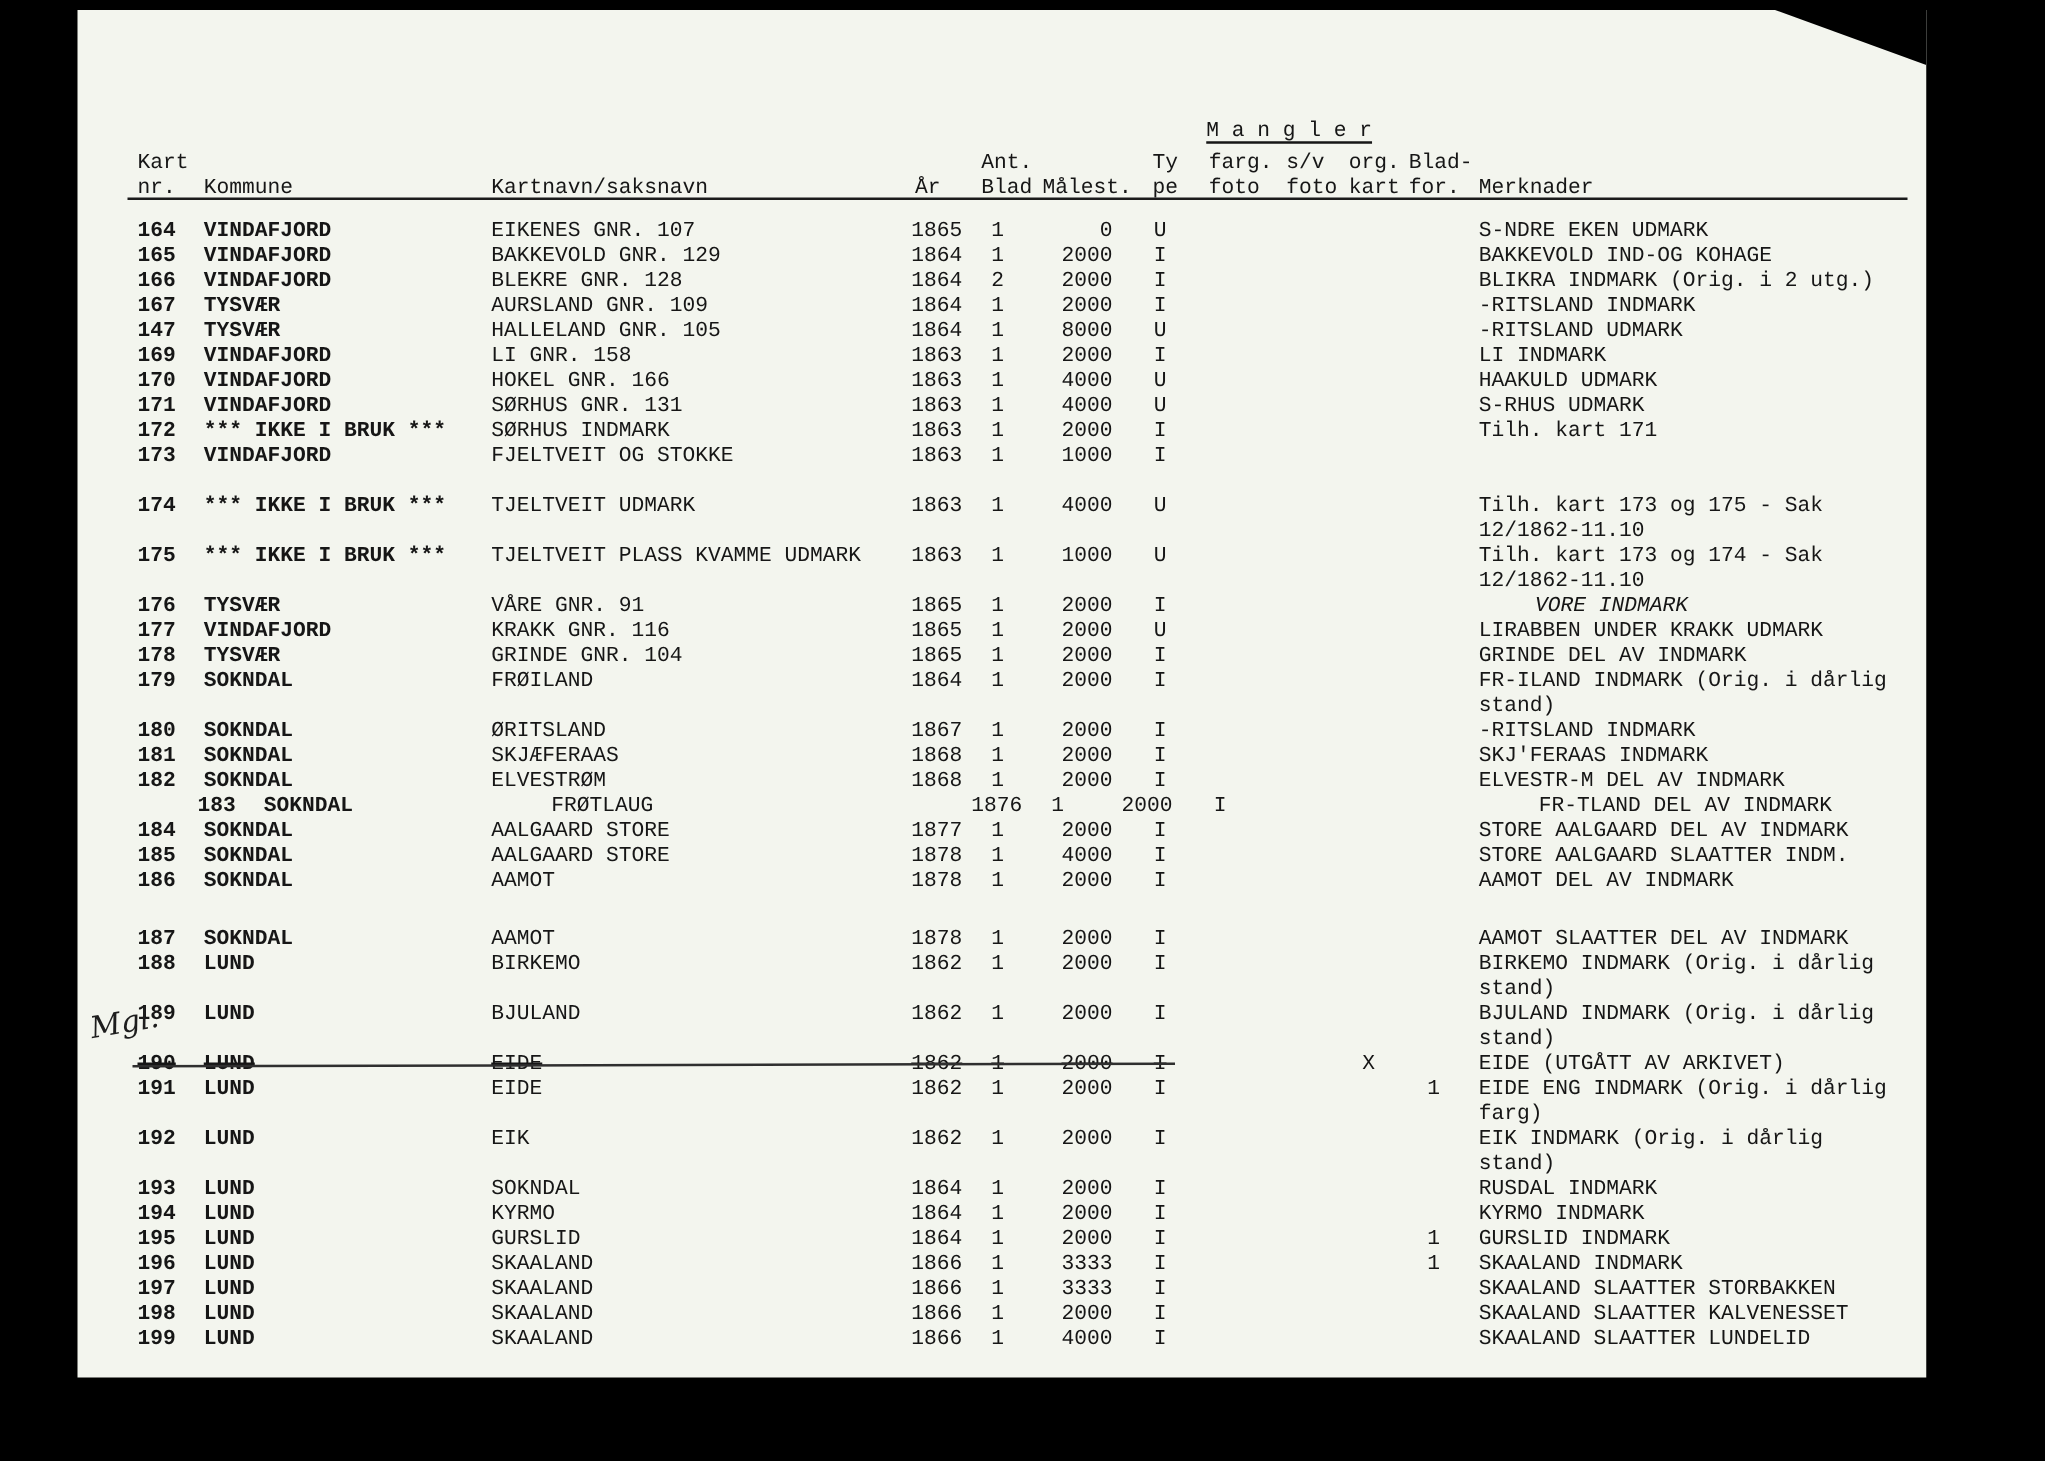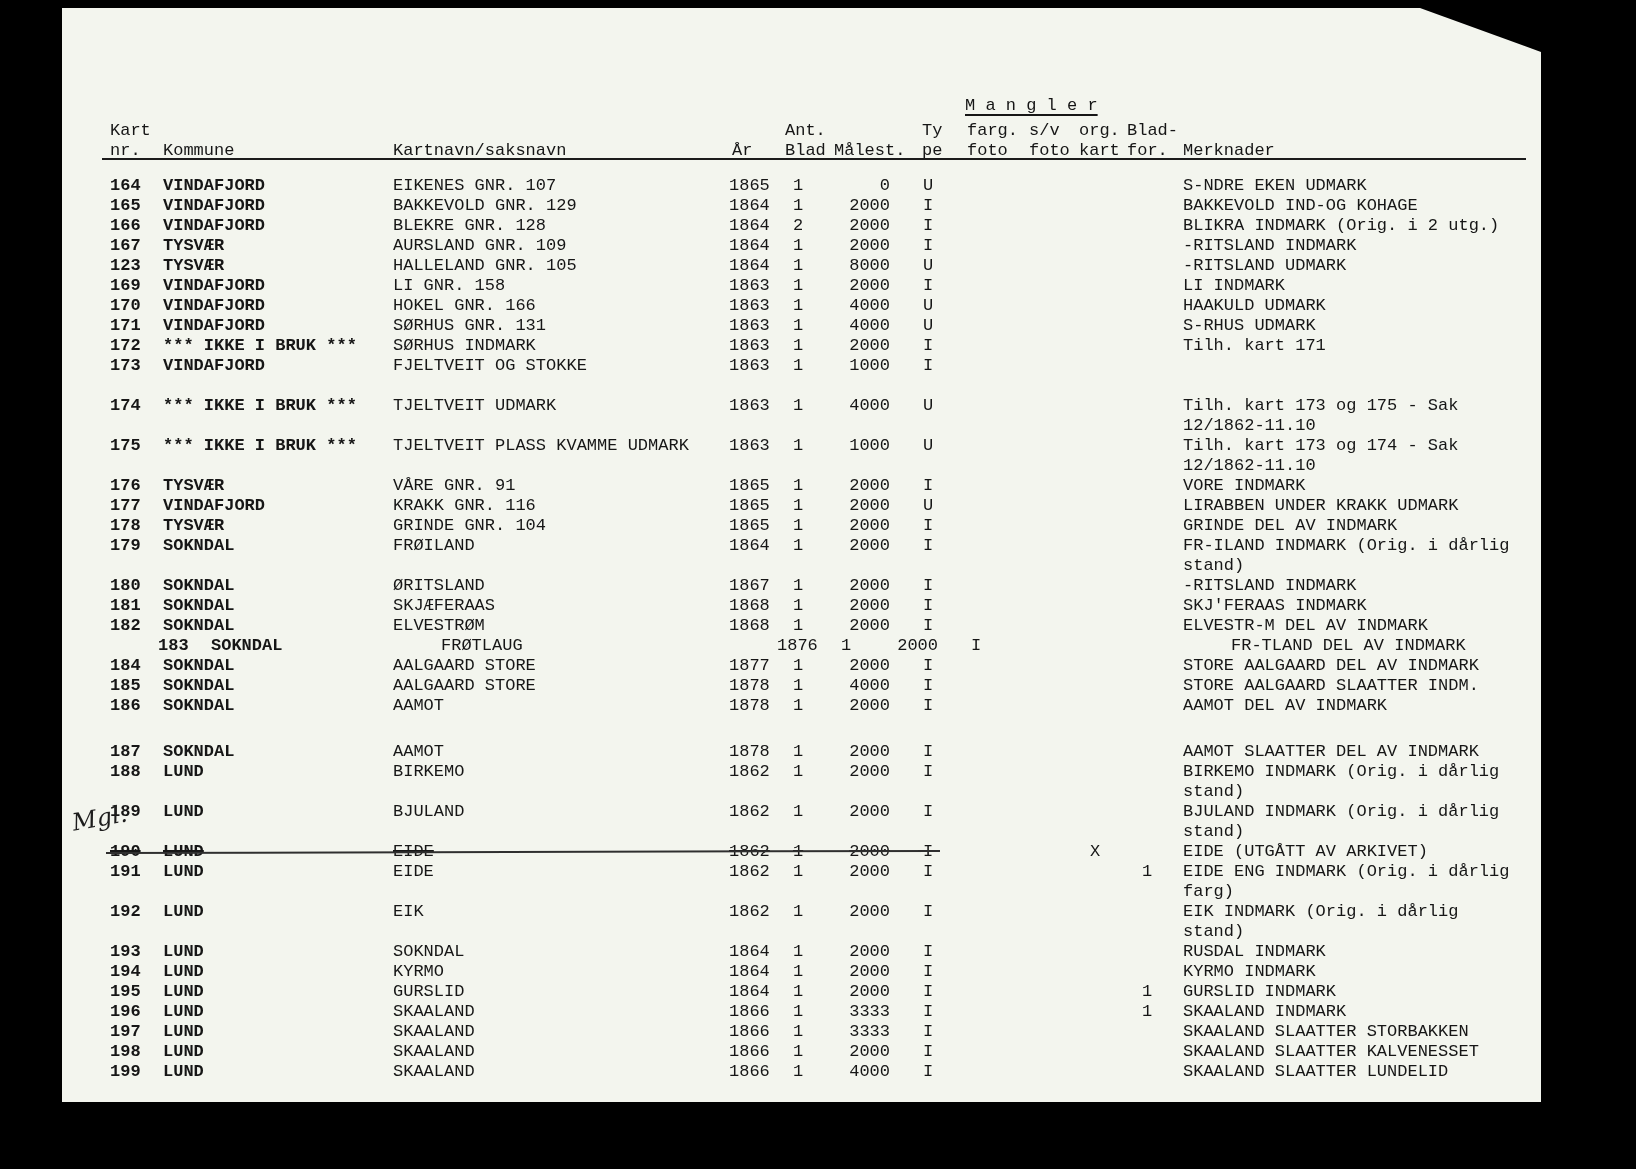--- a/index.html
+++ b/index.html
@@ -145,21 +145,21 @@
         <span class="cell bold" style="left: 48px; width: 48px;">167</span>
         <span class="cell bold" style="left: 101px; width: 228px;">TYSVÆR</span>
         <span class="cell" style="left: 331px; width: 334px;">AURSLAND GNR. 109</span>
         <span class="cell" style="left: 667px; width: 48px;">1864</span>
         <span class="cell" style="left: 731px; width: 30px;">1</span>
         <span class="cell" style="left: 766px; width: 62px; text-align: right;">2000</span>
         <span class="cell" style="left: 861px; width: 28px;">I</span>
         <span class="cell" style="left: 1121px; width: 380px;">-RITSLAND INDMARK</span>
       </div>
       <div class="trow" style="height: 20px;">
-        <span class="cell bold" style="left: 48px; width: 48px;">123</span>
+        <span class="cell bold" style="left: 48px; width: 48px;">147</span>
         <span class="cell bold" style="left: 101px; width: 228px;">TYSVÆR</span>
         <span class="cell" style="left: 331px; width: 334px;">HALLELAND GNR. 105</span>
         <span class="cell" style="left: 667px; width: 48px;">1864</span>
         <span class="cell" style="left: 731px; width: 30px;">1</span>
         <span class="cell" style="left: 766px; width: 62px; text-align: right;">8000</span>
         <span class="cell" style="left: 861px; width: 28px;">U</span>
         <span class="cell" style="left: 1121px; width: 380px;">-RITSLAND UDMARK</span>
       </div>
       <div class="trow" style="height: 20px;">
         <span class="cell bold" style="left: 48px; width: 48px;">169</span>
@@ -233,21 +233,21 @@
 12/1862-11.10</span>
       </div>
       <div class="trow" style="height: 20px;">
         <span class="cell bold" style="left: 48px; width: 48px;">176</span>
         <span class="cell bold" style="left: 101px; width: 228px;">TYSVÆR</span>
         <span class="cell" style="left: 331px; width: 334px;">VÅRE GNR. 91</span>
         <span class="cell" style="left: 667px; width: 48px;">1865</span>
         <span class="cell" style="left: 731px; width: 30px;">1</span>
         <span class="cell" style="left: 766px; width: 62px; text-align: right;">2000</span>
         <span class="cell" style="left: 861px; width: 28px;">I</span>
-        <span class="cell" style="left: 1121px; width: 380px;">VORE INDMARK</span>
+        <span class="cell" style="left: 1166px; width: 380px; font-style: italic;">VORE INDMARK</span>
       </div>
       <div class="trow" style="height: 20px;">
         <span class="cell bold" style="left: 48px; width: 48px;">177</span>
         <span class="cell bold" style="left: 101px; width: 228px;">VINDAFJORD</span>
         <span class="cell" style="left: 331px; width: 334px;">KRAKK GNR. 116</span>
         <span class="cell" style="left: 667px; width: 48px;">1865</span>
         <span class="cell" style="left: 731px; width: 30px;">1</span>
         <span class="cell" style="left: 766px; width: 62px; text-align: right;">2000</span>
         <span class="cell" style="left: 861px; width: 28px;">U</span>
         <span class="cell" style="left: 1121px; width: 380px;">LIRABBEN UNDER KRAKK UDMARK</span>

